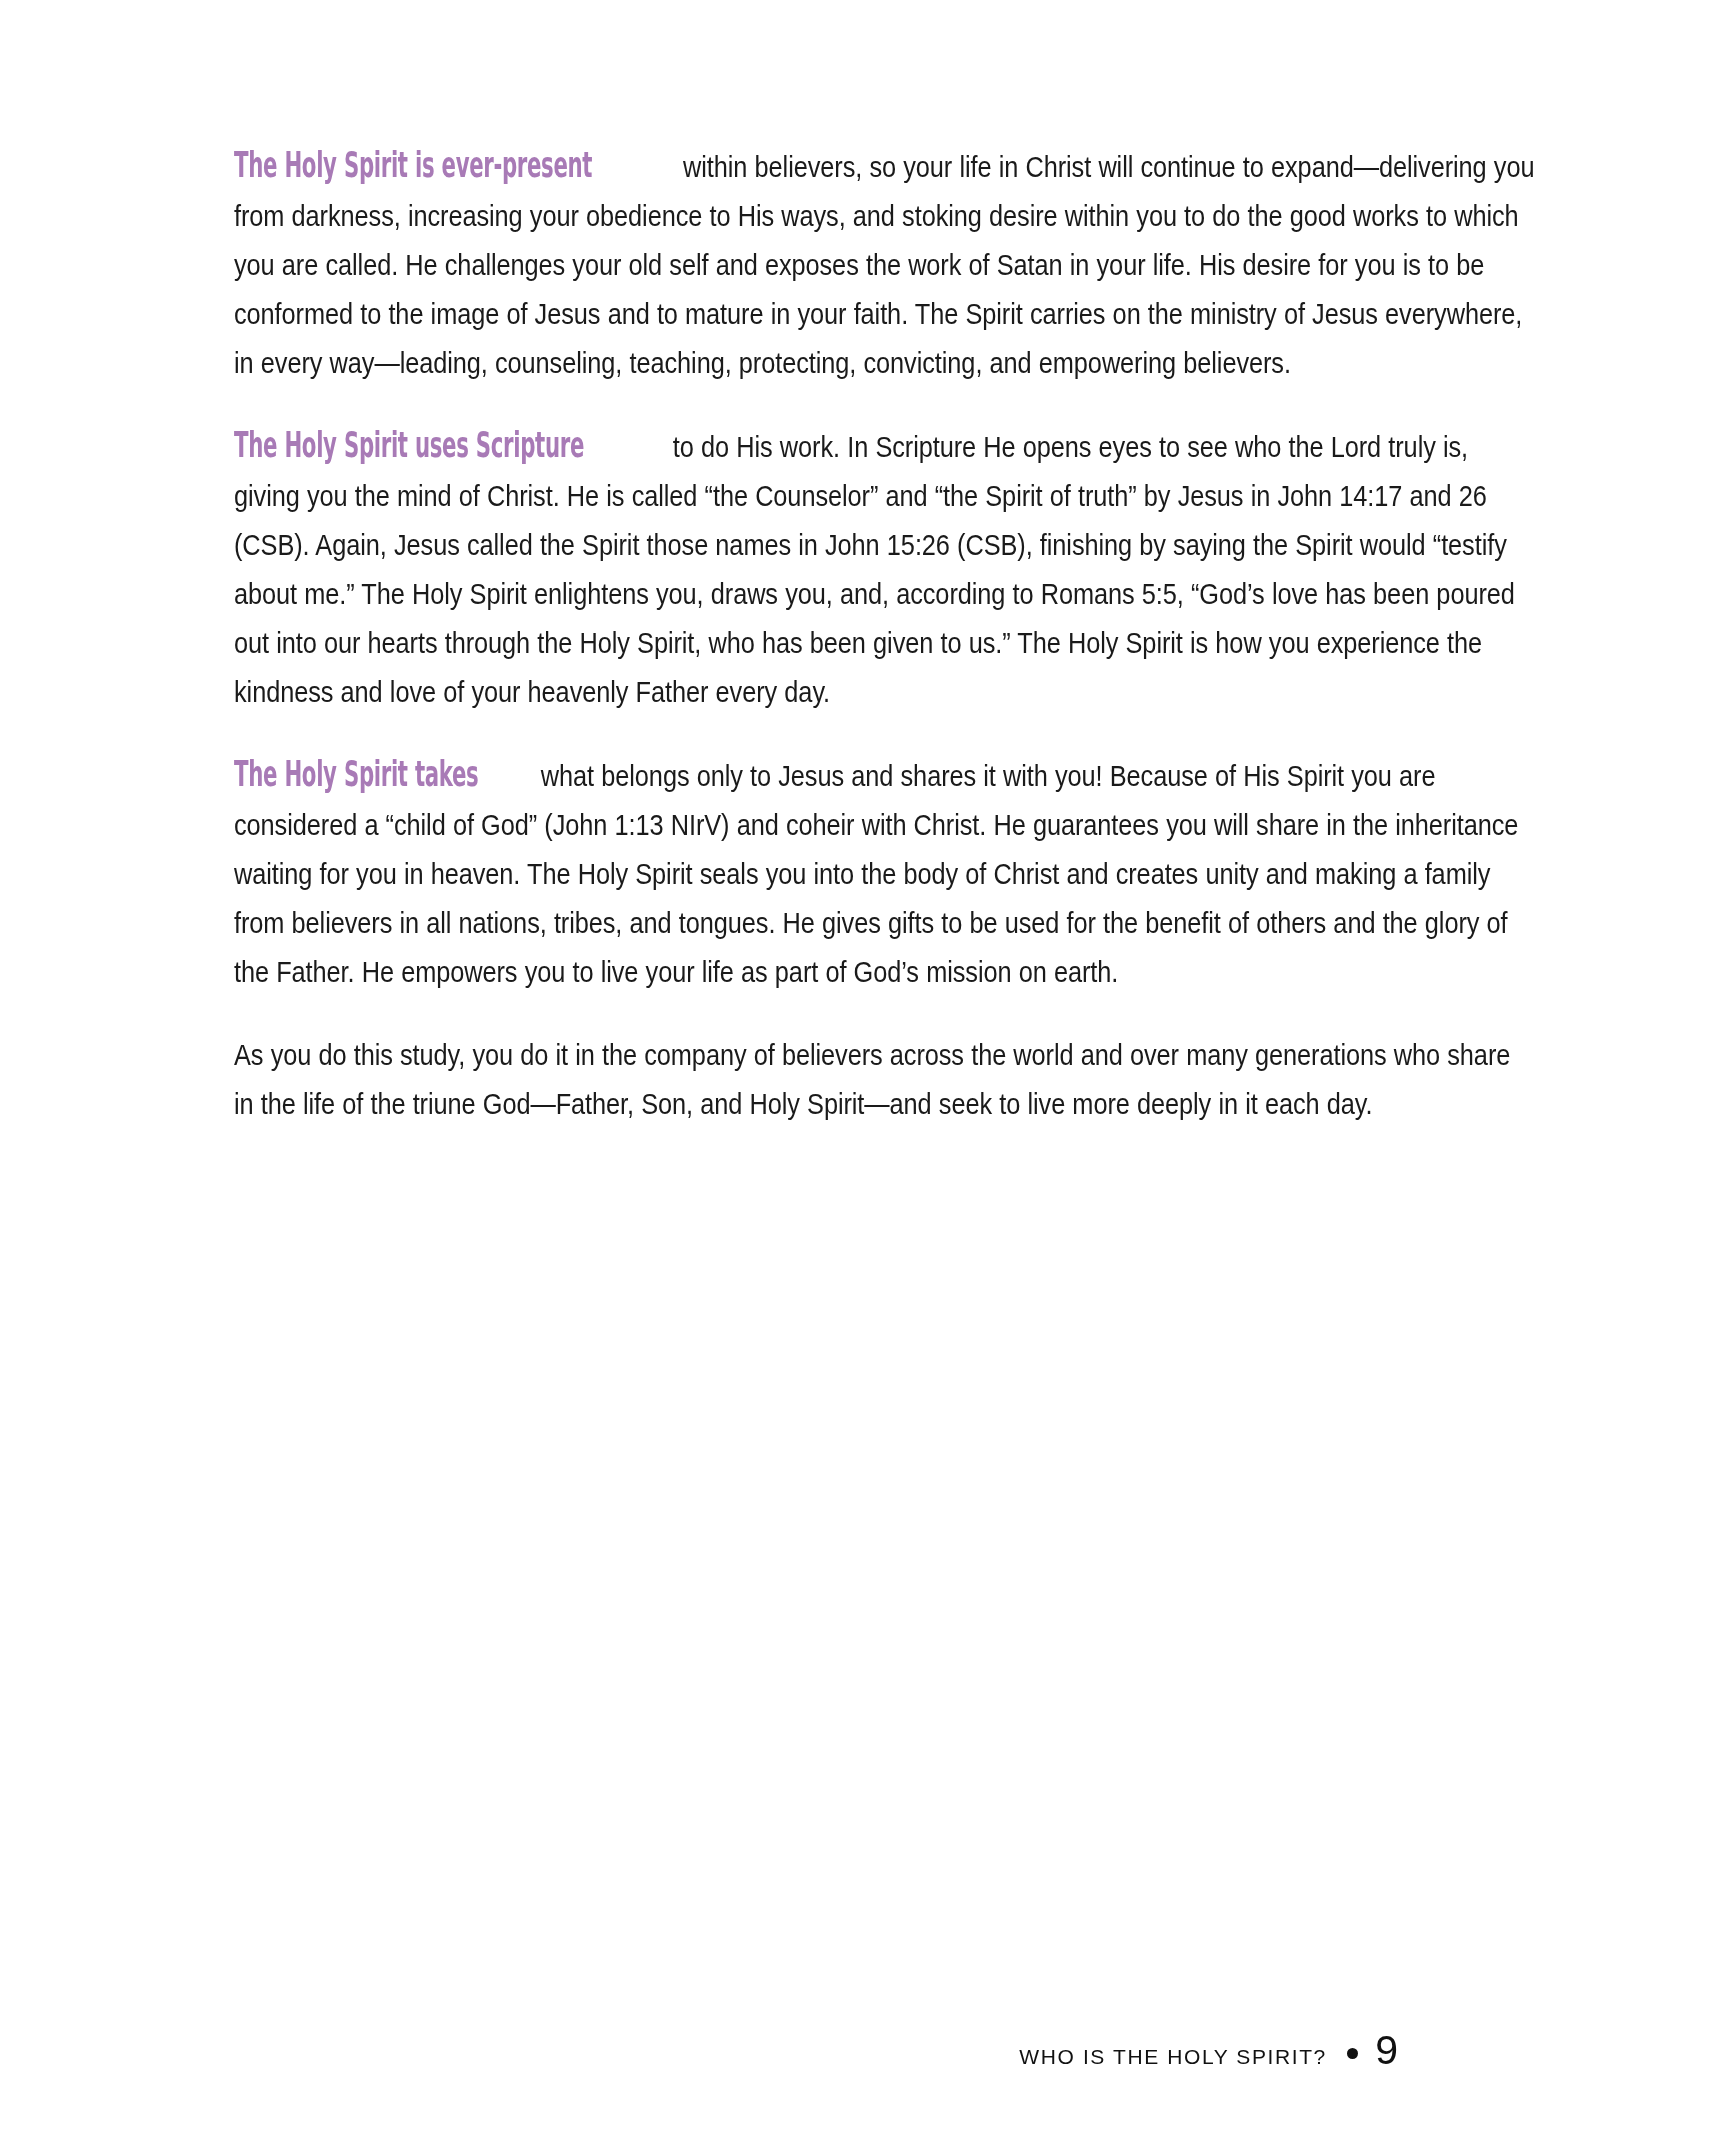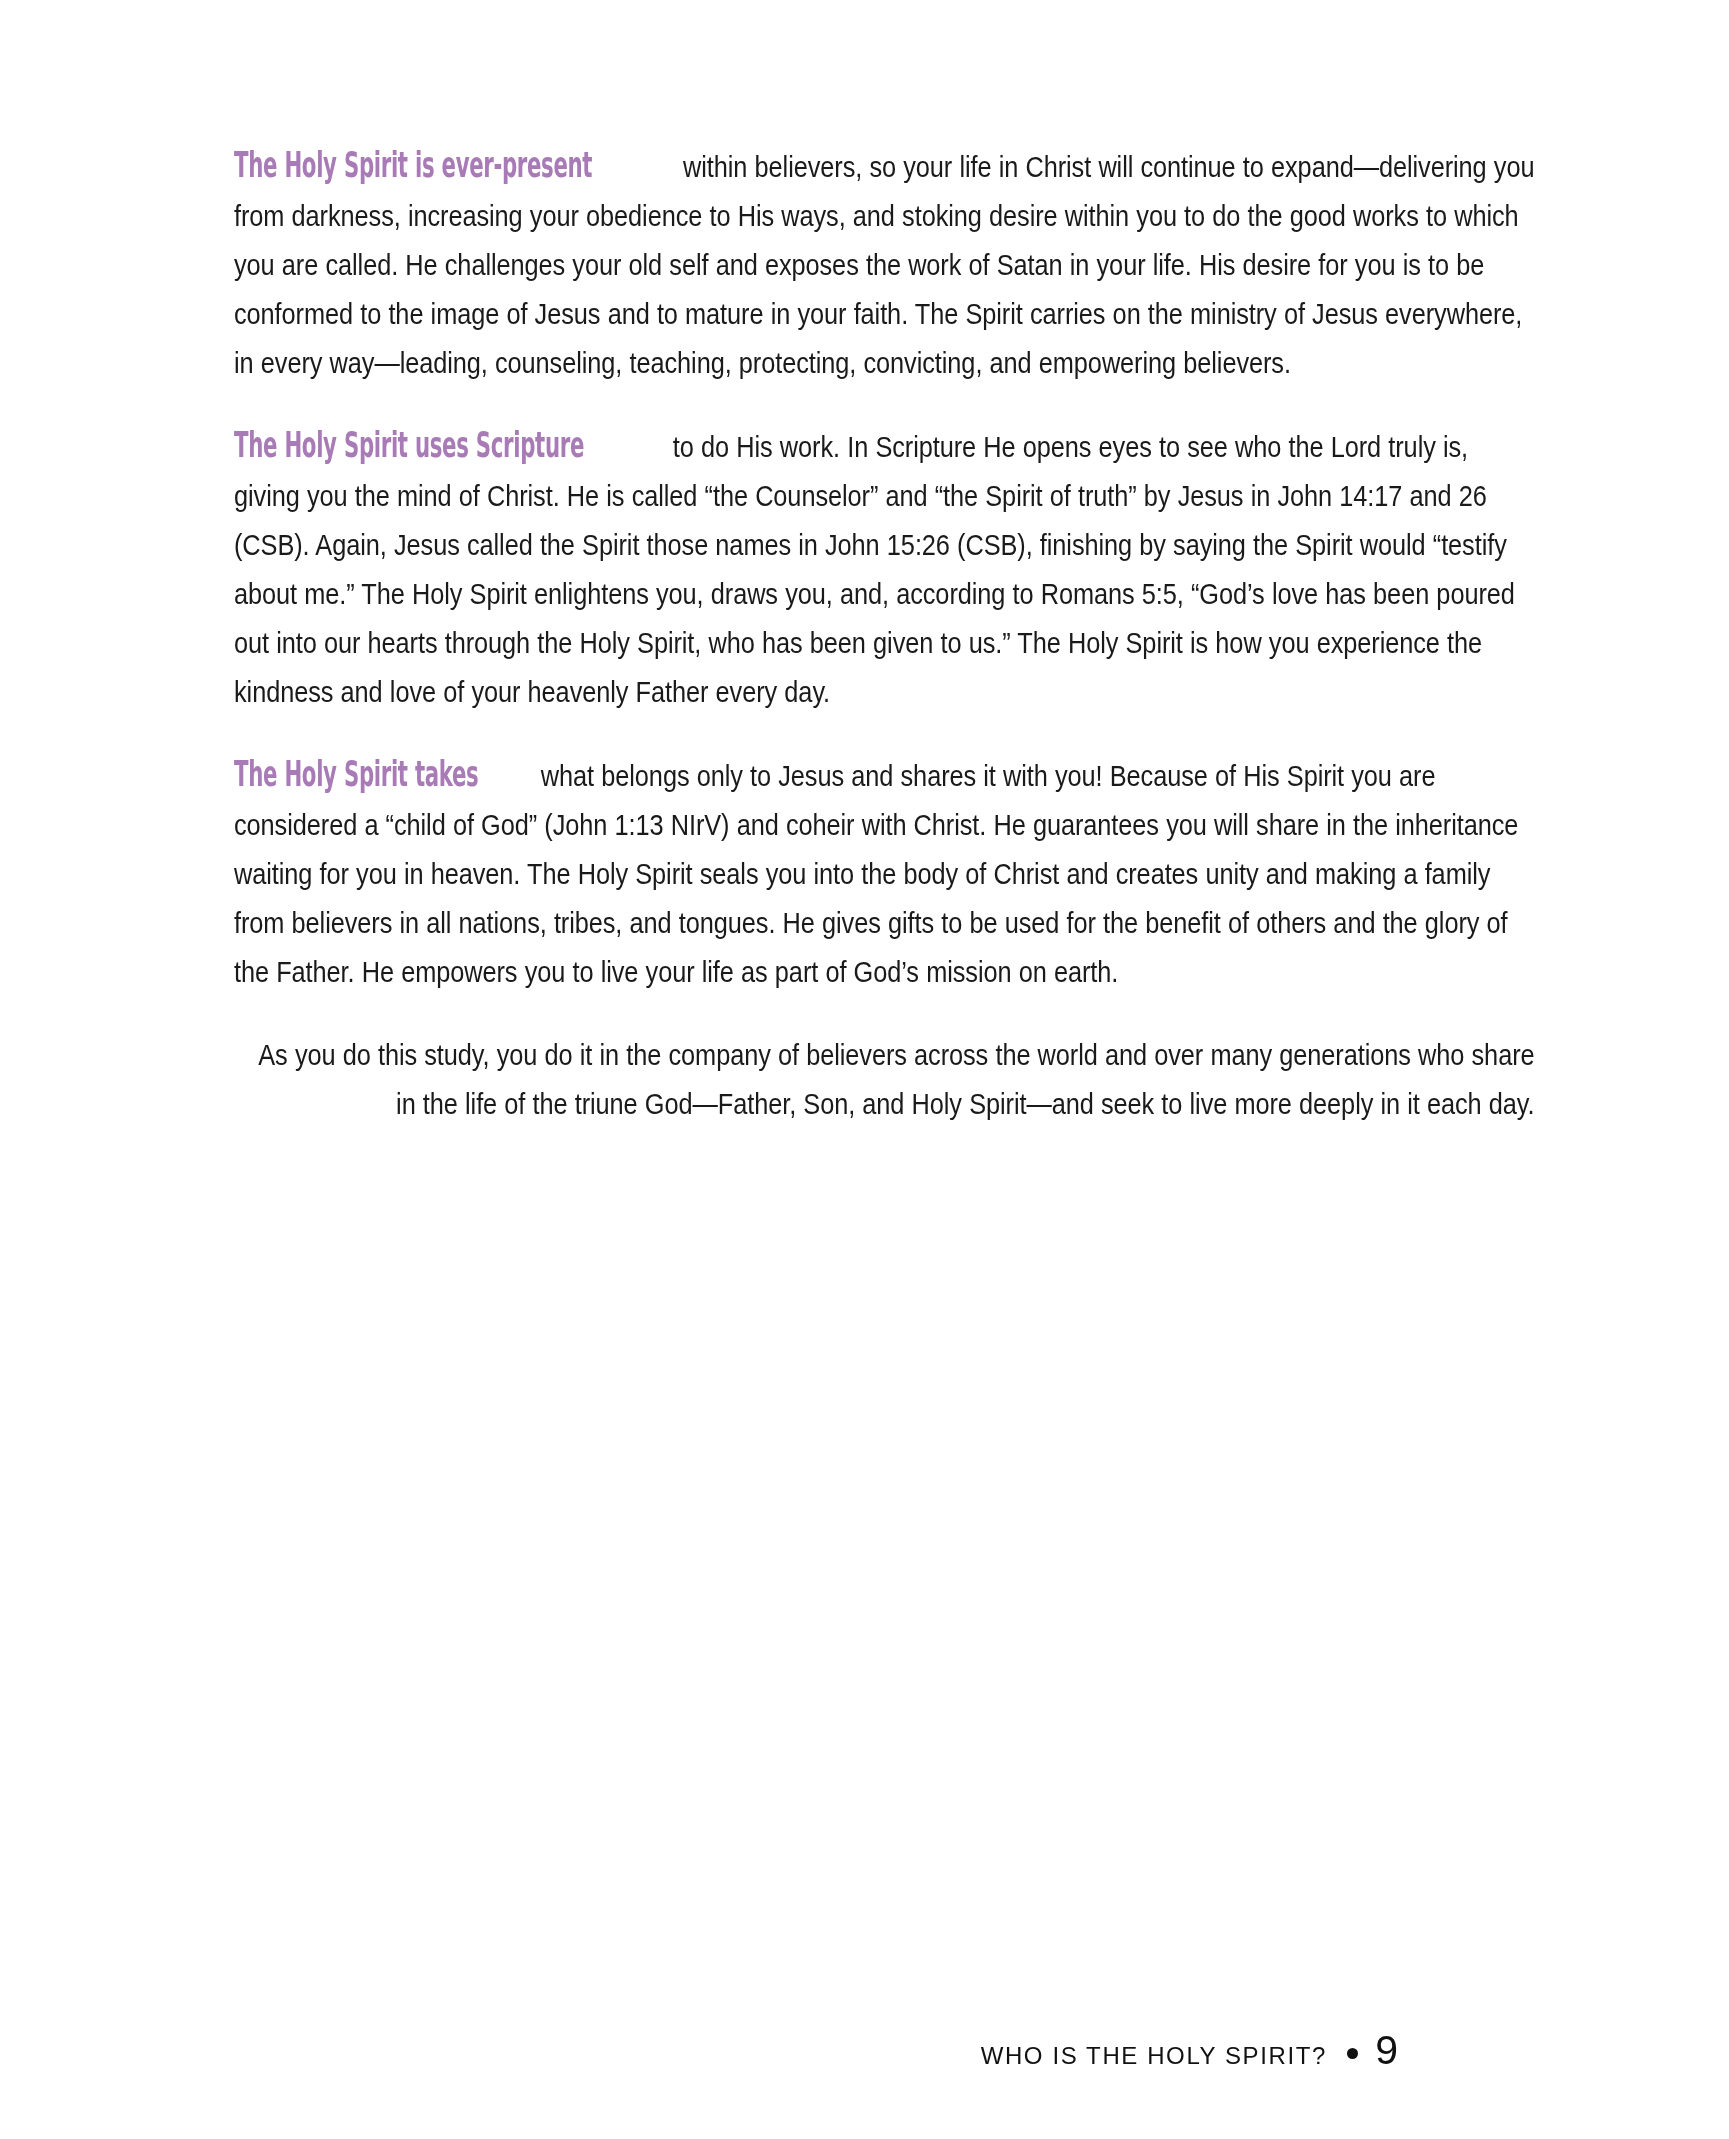--- a/index.html
+++ b/index.html
@@ -32,21 +32,20 @@
     font-size: 30px;
     line-height: 49px;
     color: #1a1a1a;
     letter-spacing: -0.1px;
     text-align: left;
     word-spacing: 0.3px;
   }
 
   p.para:last-of-type {
     margin-bottom: 0;
-    text-align: right;
   }
 
   .lead {
     font-family: "DejaVu Sans", "Liberation Sans", sans-serif;
     font-stretch: condensed;
     font-weight: 700;
     font-size: 35px;
     color: #a87ab6;
     letter-spacing: -0.5px;
     display: inline;
@@ -82,21 +81,21 @@
     right: 194px;
     bottom: 69px;
     display: flex;
     align-items: baseline;
     gap: 0;
     white-space: nowrap;
   }
 
   .footer-title {
     font-family: "Liberation Sans", "DejaVu Sans", sans-serif;
-    font-size: 24px;
+    font-size: 21px;
     letter-spacing: 1.6px;
     color: #111111;
     font-weight: 400;
   }
 
   .footer-dot {
     display: inline-block;
     width: 11px;
     height: 11px;
     border-radius: 50%;

